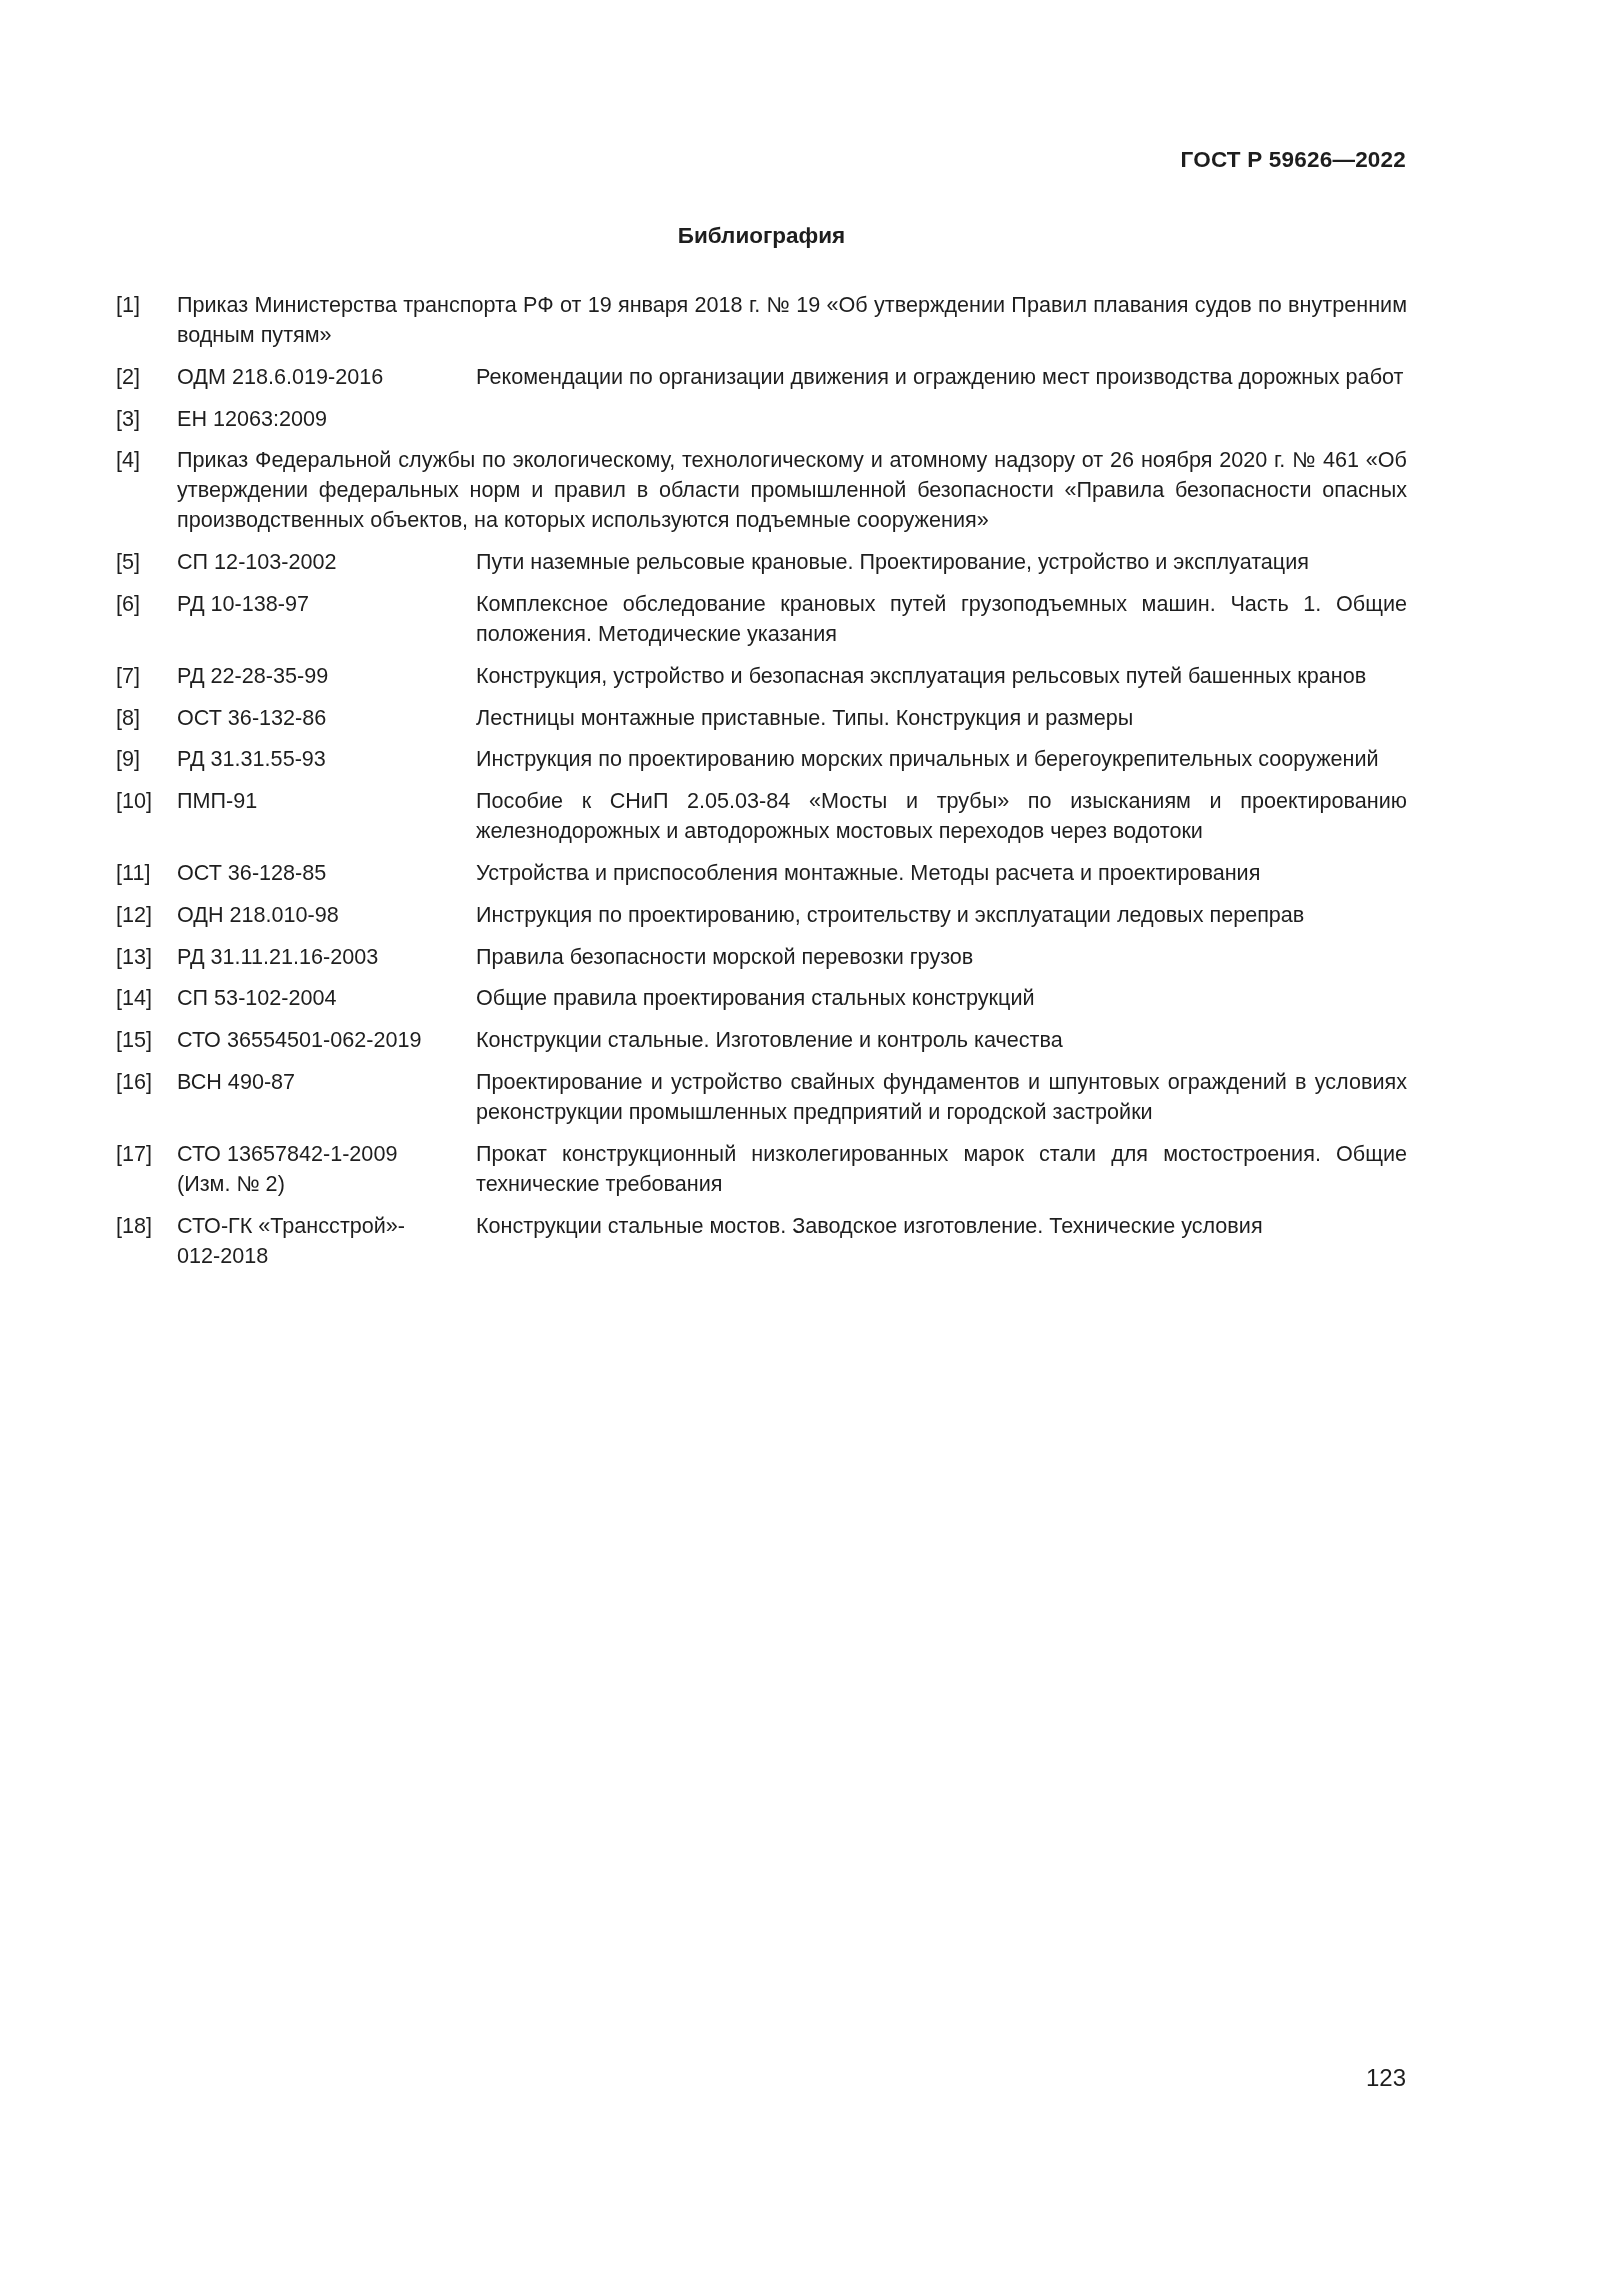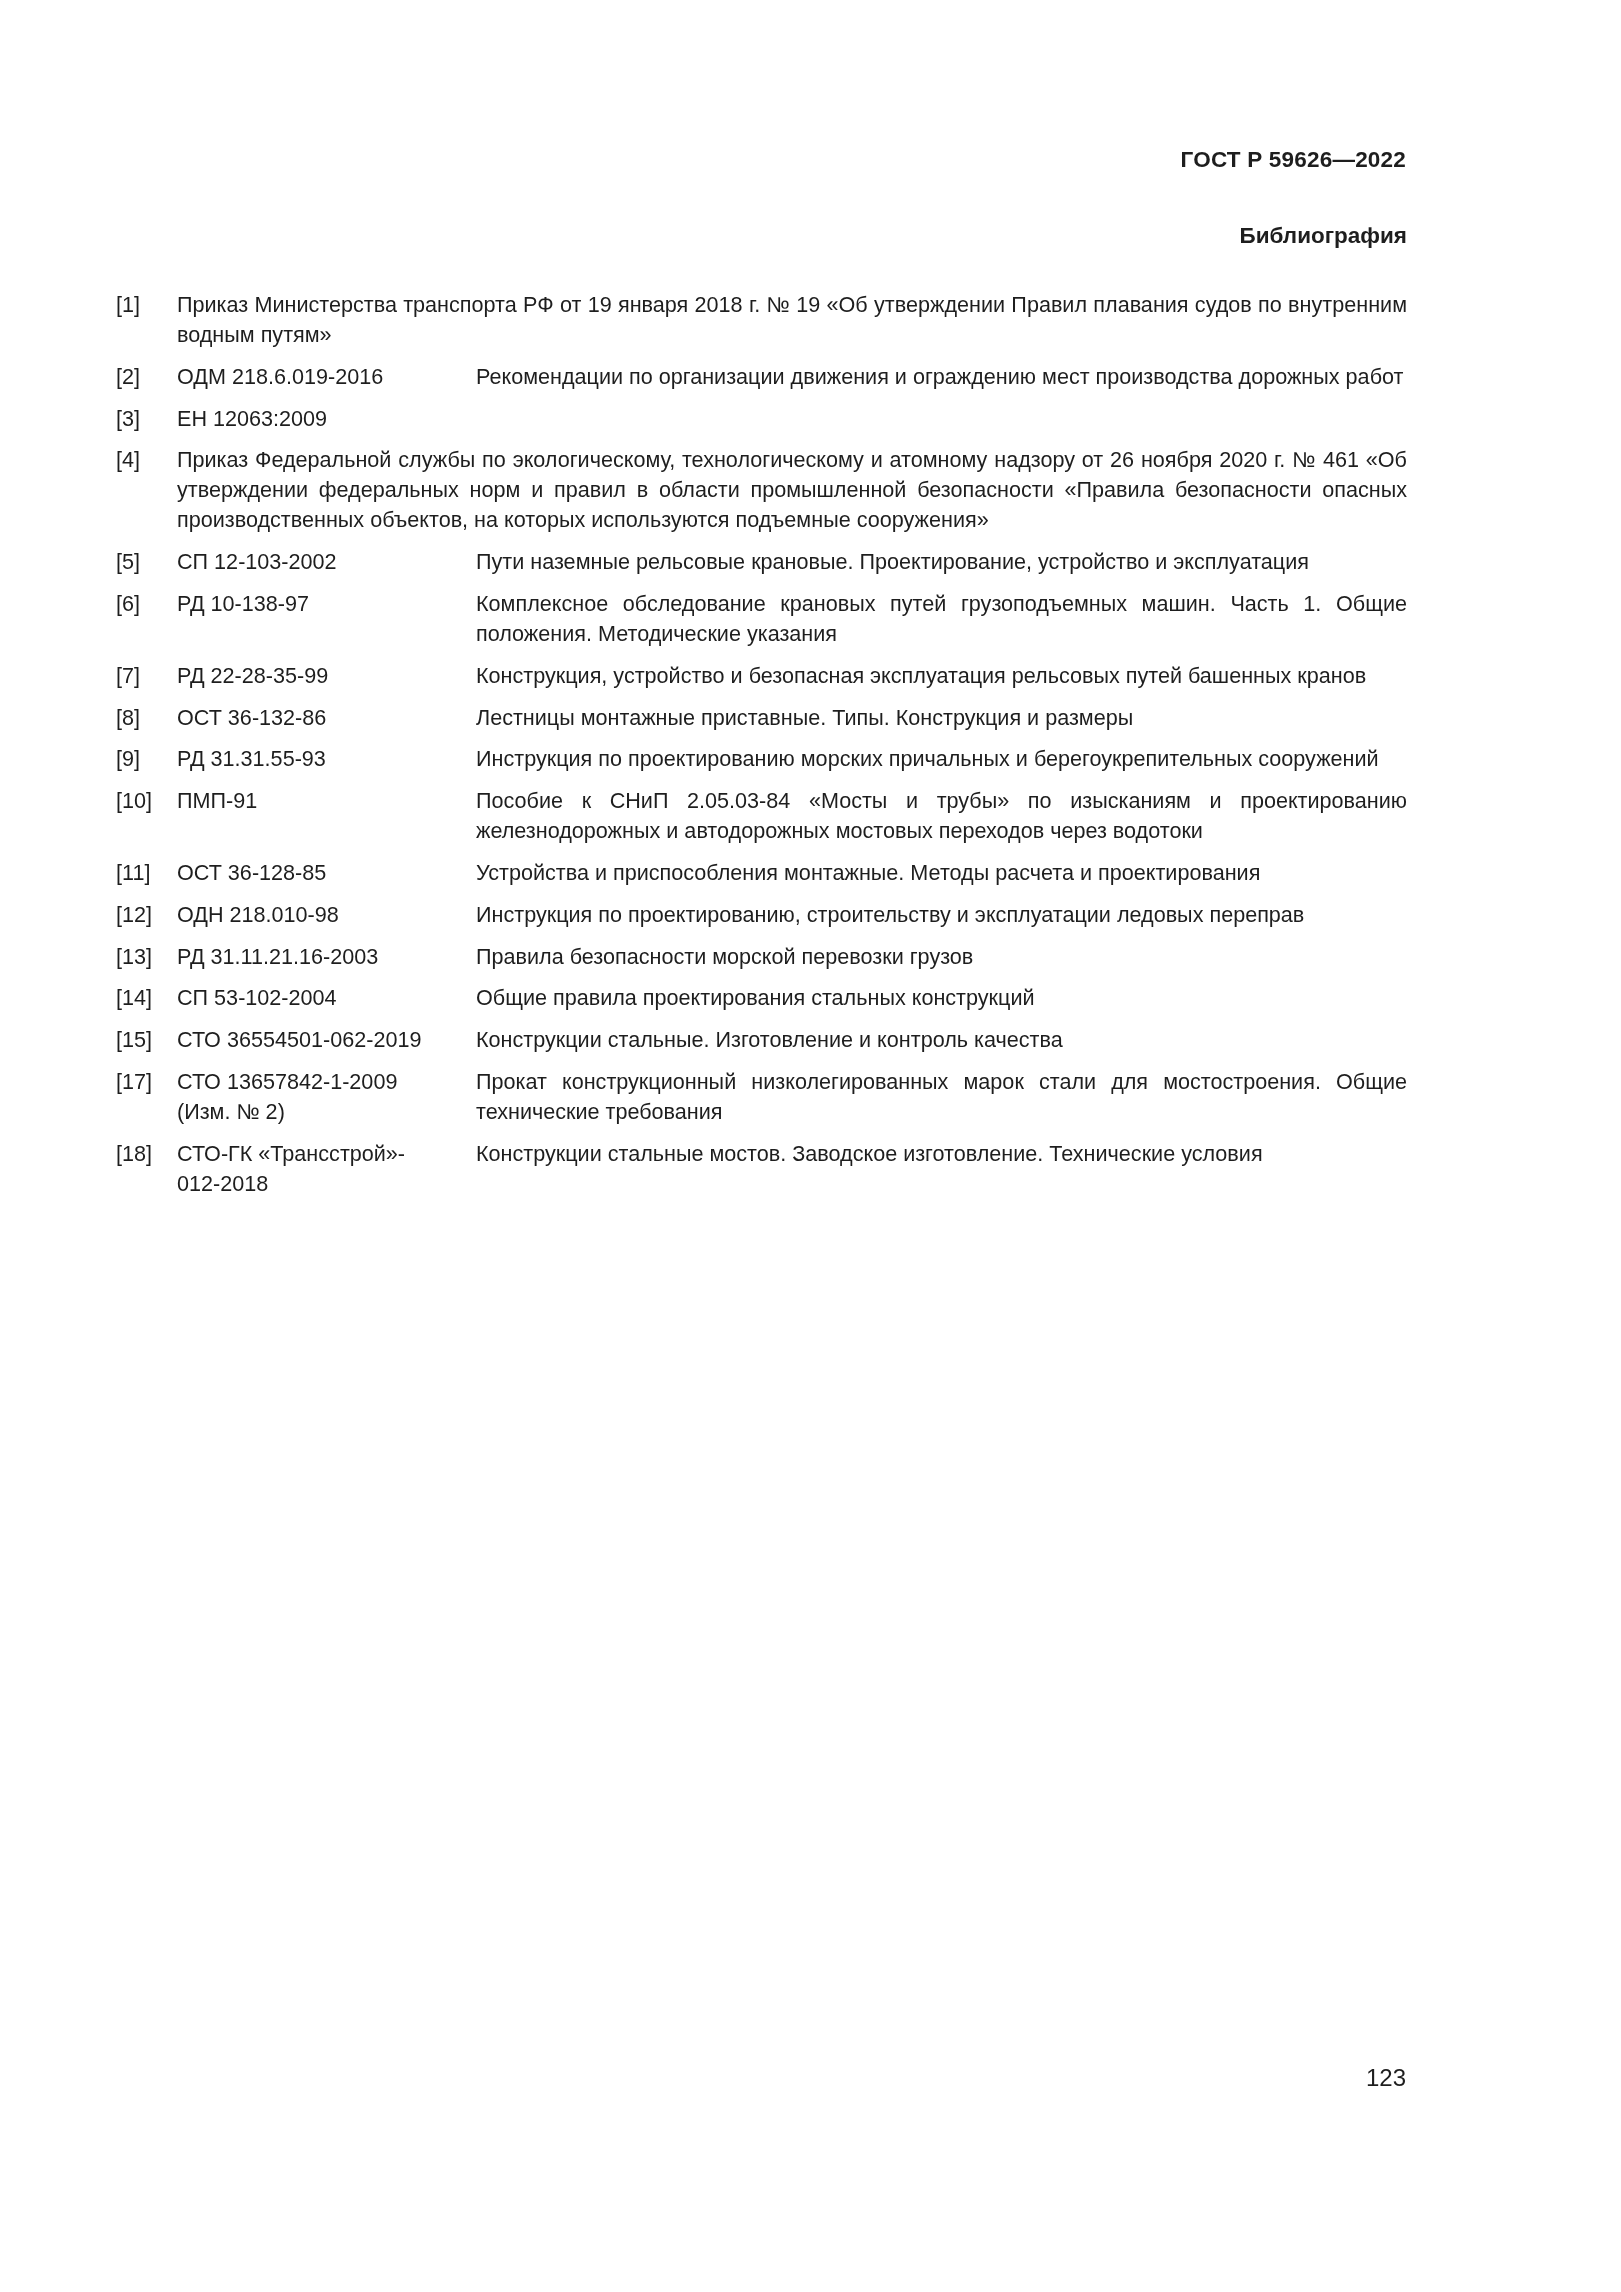--- a/index.html
+++ b/index.html
@@ -25,21 +25,21 @@
     font-weight:700;
     letter-spacing:0.2px;
     white-space:nowrap;
   }
   .doc-title{
     position:absolute;
     top:223px;
     left:116px;
     width:1291px;
     margin:0;
-    text-align:right;
+    text-align:center;
     font-size:22.5px;
     font-weight:700;
   }
   .ref-list{
     position:absolute;
     top:290px;
     left:116px;
     width:1291px;
   }
   .ref{
@@ -145,20 +145,25 @@
     <div class="ref-num">[14]</div>
     <div class="ref-code">СП 53-102-2004</div>
     <div class="ref-desc">Общие правила проектирования стальных конструкций</div>
   </div>
       <div class="ref">
     <div class="ref-num">[15]</div>
     <div class="ref-code">СТО 36554501-062-2019</div>
     <div class="ref-desc">Конструкции стальные. Изготовление и контроль качества</div>
   </div>
       <div class="ref">
+    <div class="ref-num">[16]</div>
+    <div class="ref-code">ВСН 490-87</div>
+    <div class="ref-desc">Проектирование и устройство свайных фундаментов и шпунтовых ограждений в условиях реконструкции промышленных предприятий и городской застройки</div>
+  </div>
+      <div class="ref">
     <div class="ref-num">[17]</div>
     <div class="ref-code">СТО 13657842-1-2009<br>(Изм. № 2)</div>
     <div class="ref-desc">Прокат конструкционный низколегированных марок стали для мостостроения. Общие технические требования</div>
   </div>
       <div class="ref">
     <div class="ref-num">[18]</div>
     <div class="ref-code">СТО-ГК «Трансстрой»-<br>012-2018</div>
     <div class="ref-desc">Конструкции стальные мостов. Заводское изготовление. Технические условия</div>
   </div>
     </div>

